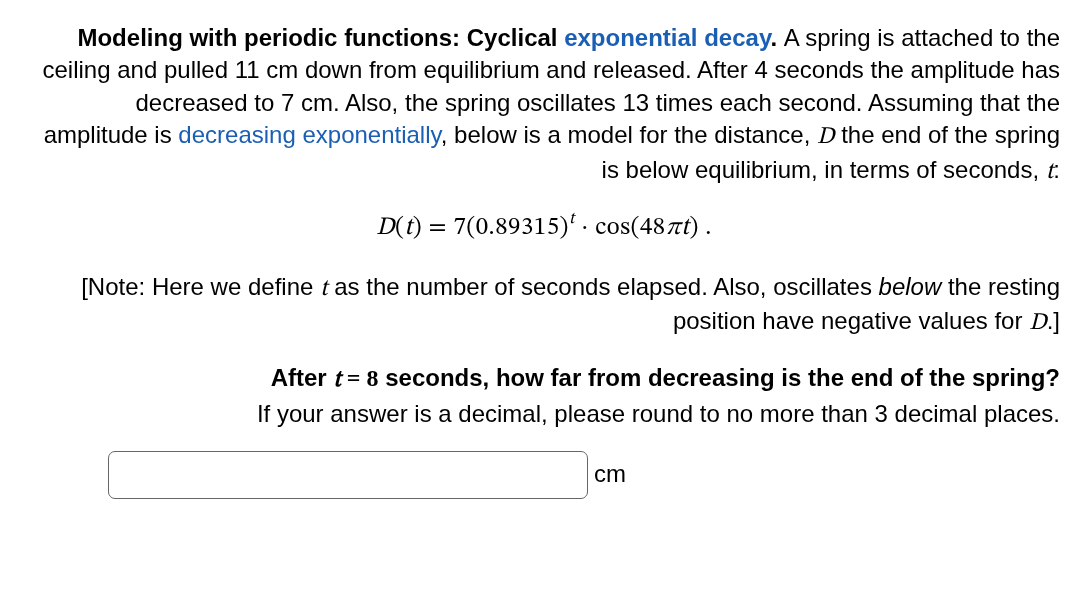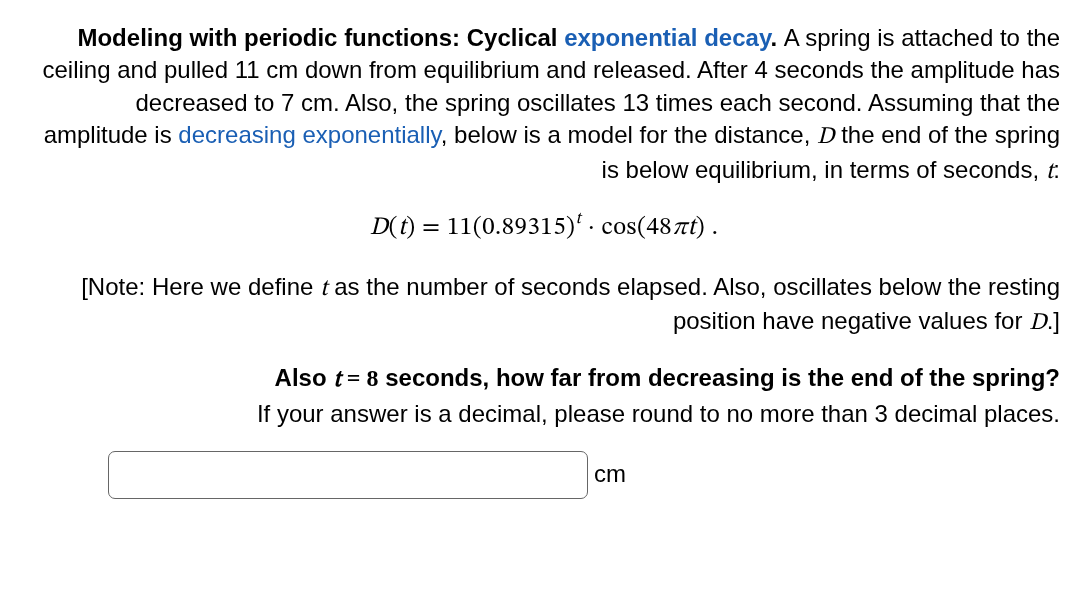--- a/index.html
+++ b/index.html
@@ -76,28 +76,28 @@
     }
   </style>
 </head>
 <body>
 
 <div class="intro">
   <span class="bold">Modeling with periodic functions: Cyclical </span><span class="bold link-blue">exponential decay</span><span class="bold">. </span><span>A spring is attached to the ceiling and pulled 11 cm down from equilibrium and released. After 4 seconds the amplitude has decreased to 7 cm. Also, the spring oscillates 13 times each second. Assuming that the amplitude is </span><span class="link-blue">decreasing exponentially</span><span>, below is a model for the distance, </span><span class="serif-ital">D</span><span> the end of the spring is below equilibrium, in terms of seconds, </span><span class="serif-ital">t</span><span>:</span>
 </div>
 
 <div class="formula-block">
-  <span class="ital">D</span><span>(</span><span class="ital">t</span><span>) = 11(0.89315)</span><sup>t</sup><span> · cos(48</span><span class="ital">π</span><span class="ital">t</span><span>)  .</span>
+  <span class="ital">D</span><span>(</span><span class="ital">t</span><span>) = 7(0.89315)</span><sup>t</sup><span> · cos(48</span><span class="ital">π</span><span class="ital">t</span><span>)  .</span>
 </div>
 
 <div class="note">
-  <span>[Note: Here we define </span><span class="serif-ital">t</span><span> as the number of seconds elapsed. Also, oscillates </span><span style="">below</span><span> the resting position have negative values for </span><span class="serif-ital">D</span><span>.]</span>
+  <span>[Note: Here we define </span><span class="serif-ital">t</span><span> as the number of seconds elapsed. Also, oscillates </span><span style="font-style:italic">below</span><span> the resting position have negative values for </span><span class="serif-ital">D</span><span>.]</span>
 </div>
 
 <div class="question-line">
-  <span class="bold">Also </span><span class="bold serif-ital">t</span><span class="bold" style="font-family:'Cambria Math','Times New Roman',serif"> = 8</span><span class="bold"> seconds, how far from decreasing is the end of the spring?</span>
+  <span class="bold">After </span><span class="bold serif-ital">t</span><span class="bold" style="font-family:'Cambria Math','Times New Roman',serif"> = 8</span><span class="bold"> seconds, how far from decreasing is the end of the spring?</span>
 </div>
 <div>If your answer is a decimal, please round to no more than 3 decimal places.</div>
 
 <div class="answer-row">
   <input type="text" class="answer-input" value="" style="">
   <span class="unit-label">cm</span>
 </div>
 
 </body></html>

